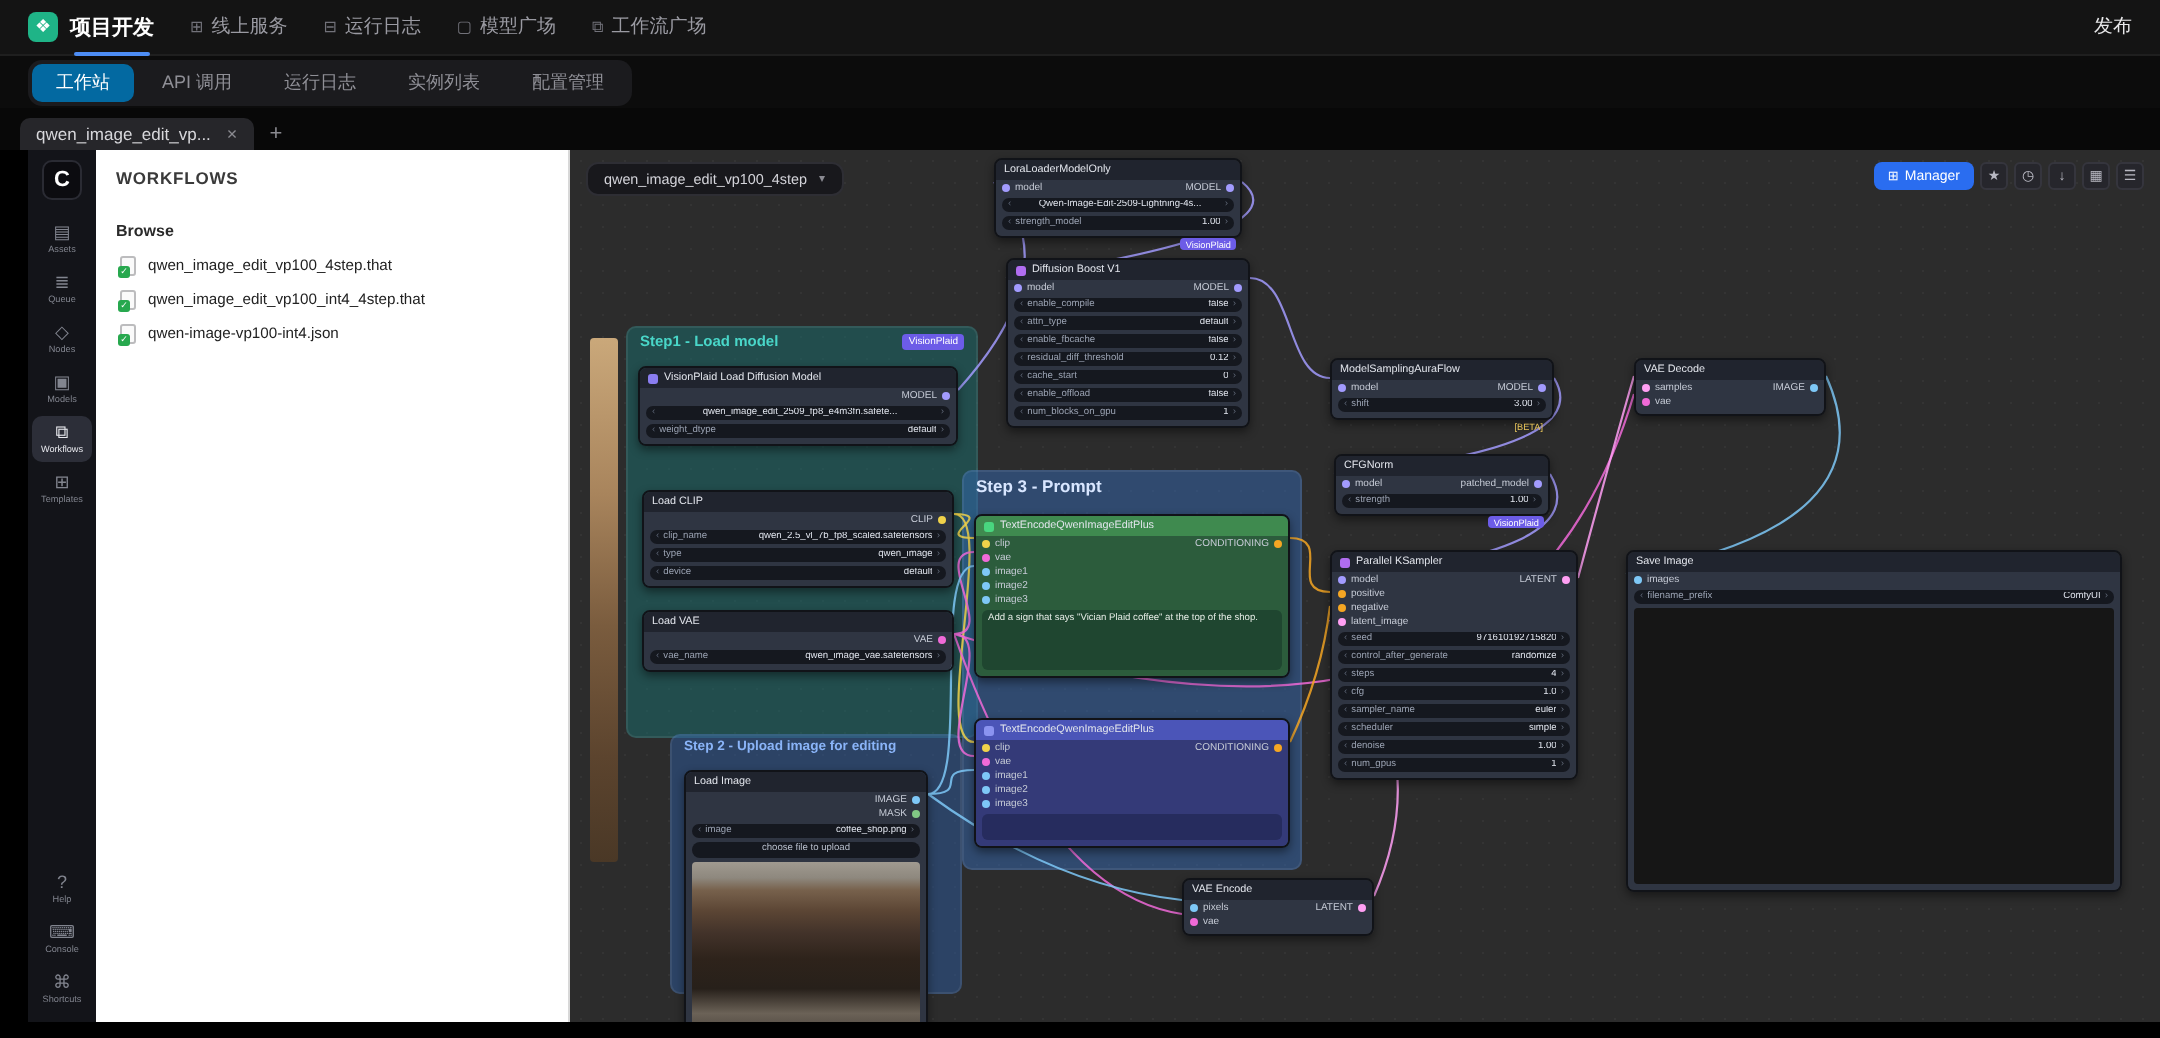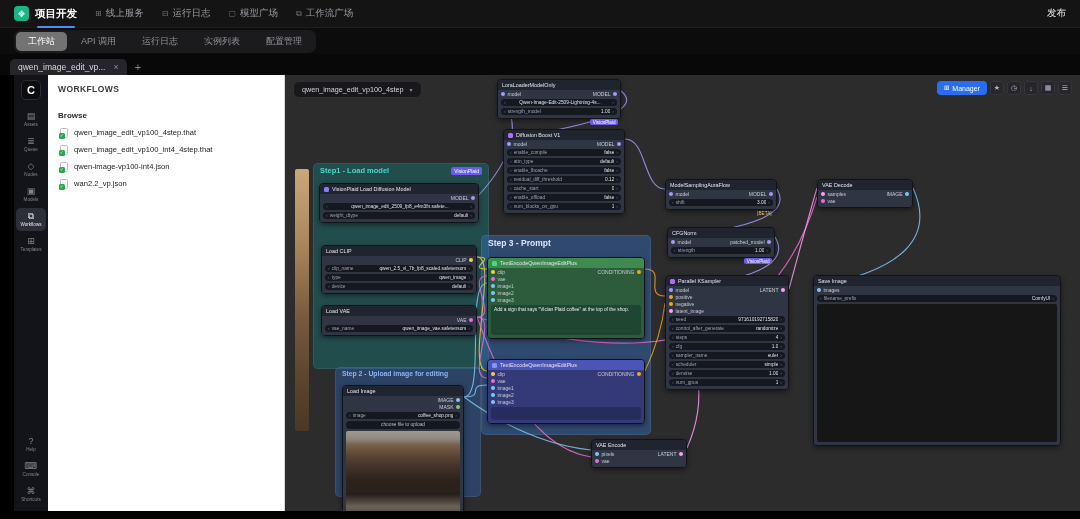--- a/index.html
+++ b/index.html
@@ -13,21 +13,21 @@
 .brand-label::after{content:"";position:absolute;left:2px;right:2px;bottom:-7px;height:2px;background:#4d8df5;border-radius:1px}
 .menu{display:flex;gap:18px}
 .menu-item{display:flex;gap:4px;align-items:center;color:#9a9aa2;font-size:9.5px;cursor:pointer}
 .mi-icon{font-size:8px;color:#72727a}
 .spacer{flex:1}
 .publish{background:none;border:none;color:#e8e8ea;font-size:9.5px;cursor:pointer}
 
 .tabrow{height:26px;background:#0c0c0c;display:flex;align-items:center;padding:0 14px}
 .tabs{display:flex;background:#1b1b1e;border-radius:7px;padding:2px;gap:2px}
 .mtab{padding:3px 12px;font-size:9px;color:#8f8f96;border-radius:5px;cursor:pointer;white-space:nowrap}
-.mtab.active{background:#737373;color:#fff}
+.mtab.active{background:#0369a1;color:#fff}
 
 .filetabrow{height:21px;background:#080808;display:flex;align-items:flex-end;padding:0 10px;gap:8px}
 .filetab{background:#26262a;border-radius:5px 5px 0 0;padding:3px 8px;display:flex;gap:8px;align-items:center;font-size:8.5px;color:#d8d8dc;cursor:pointer}
 .filetab .x{color:#8a8a90;font-size:9px}
 .addtab{background:none;border:none;color:#8a8a90;font-size:11px;margin-bottom:2px;cursor:pointer}
 
 .main{display:flex;height:436px;padding-left:14px;background:#000}
 .rail{width:34px;background:#131419;display:flex;flex-direction:column;align-items:center;padding:5px 0;gap:2px}
 .rail-logo{width:20px;height:20px;border-radius:5px;background:#0c0c10;color:#fff;font-weight:bold;font-size:11px;display:flex;align-items:center;justify-content:center;margin-bottom:6px;border:1px solid #2a2b33;cursor:pointer}
 .rail-item{width:30px;padding:3px 0 4px;display:flex;flex-direction:column;align-items:center;gap:1px;border-radius:5px;color:#82858f;cursor:pointer}
@@ -192,26 +192,20 @@
             <i class="chk">✓</i>
           </span>
           <span>qwen_image_edit_vp100_int4_4step.that</span>
         </div>
         <div class="file-row">
           <span class="doc">
             <i class="chk">✓</i>
           </span>
           <span>qwen-image-vp100-int4.json</span>
         </div>
-        <div class="file-row">
-          <span class="doc">
-            <i class="chk">✓</i>
-          </span>
-          <span>wan2.2_vp.json</span>
-        </div>
       </div>
   </aside>
 
   <div class="canvas">
     <div id="groups">
         <div class="group" style="left: 28px; top: 88px; width: 176px; height: 206px; background: rgba(23, 110, 110, 0.5);">
           <div class="g-title" style="color: rgb(73, 214, 200); font-size: 7.5px;">
             <span>Step1 - Load model</span>
             <span class="g-badge">VisionPlaid</span>
           </div>

